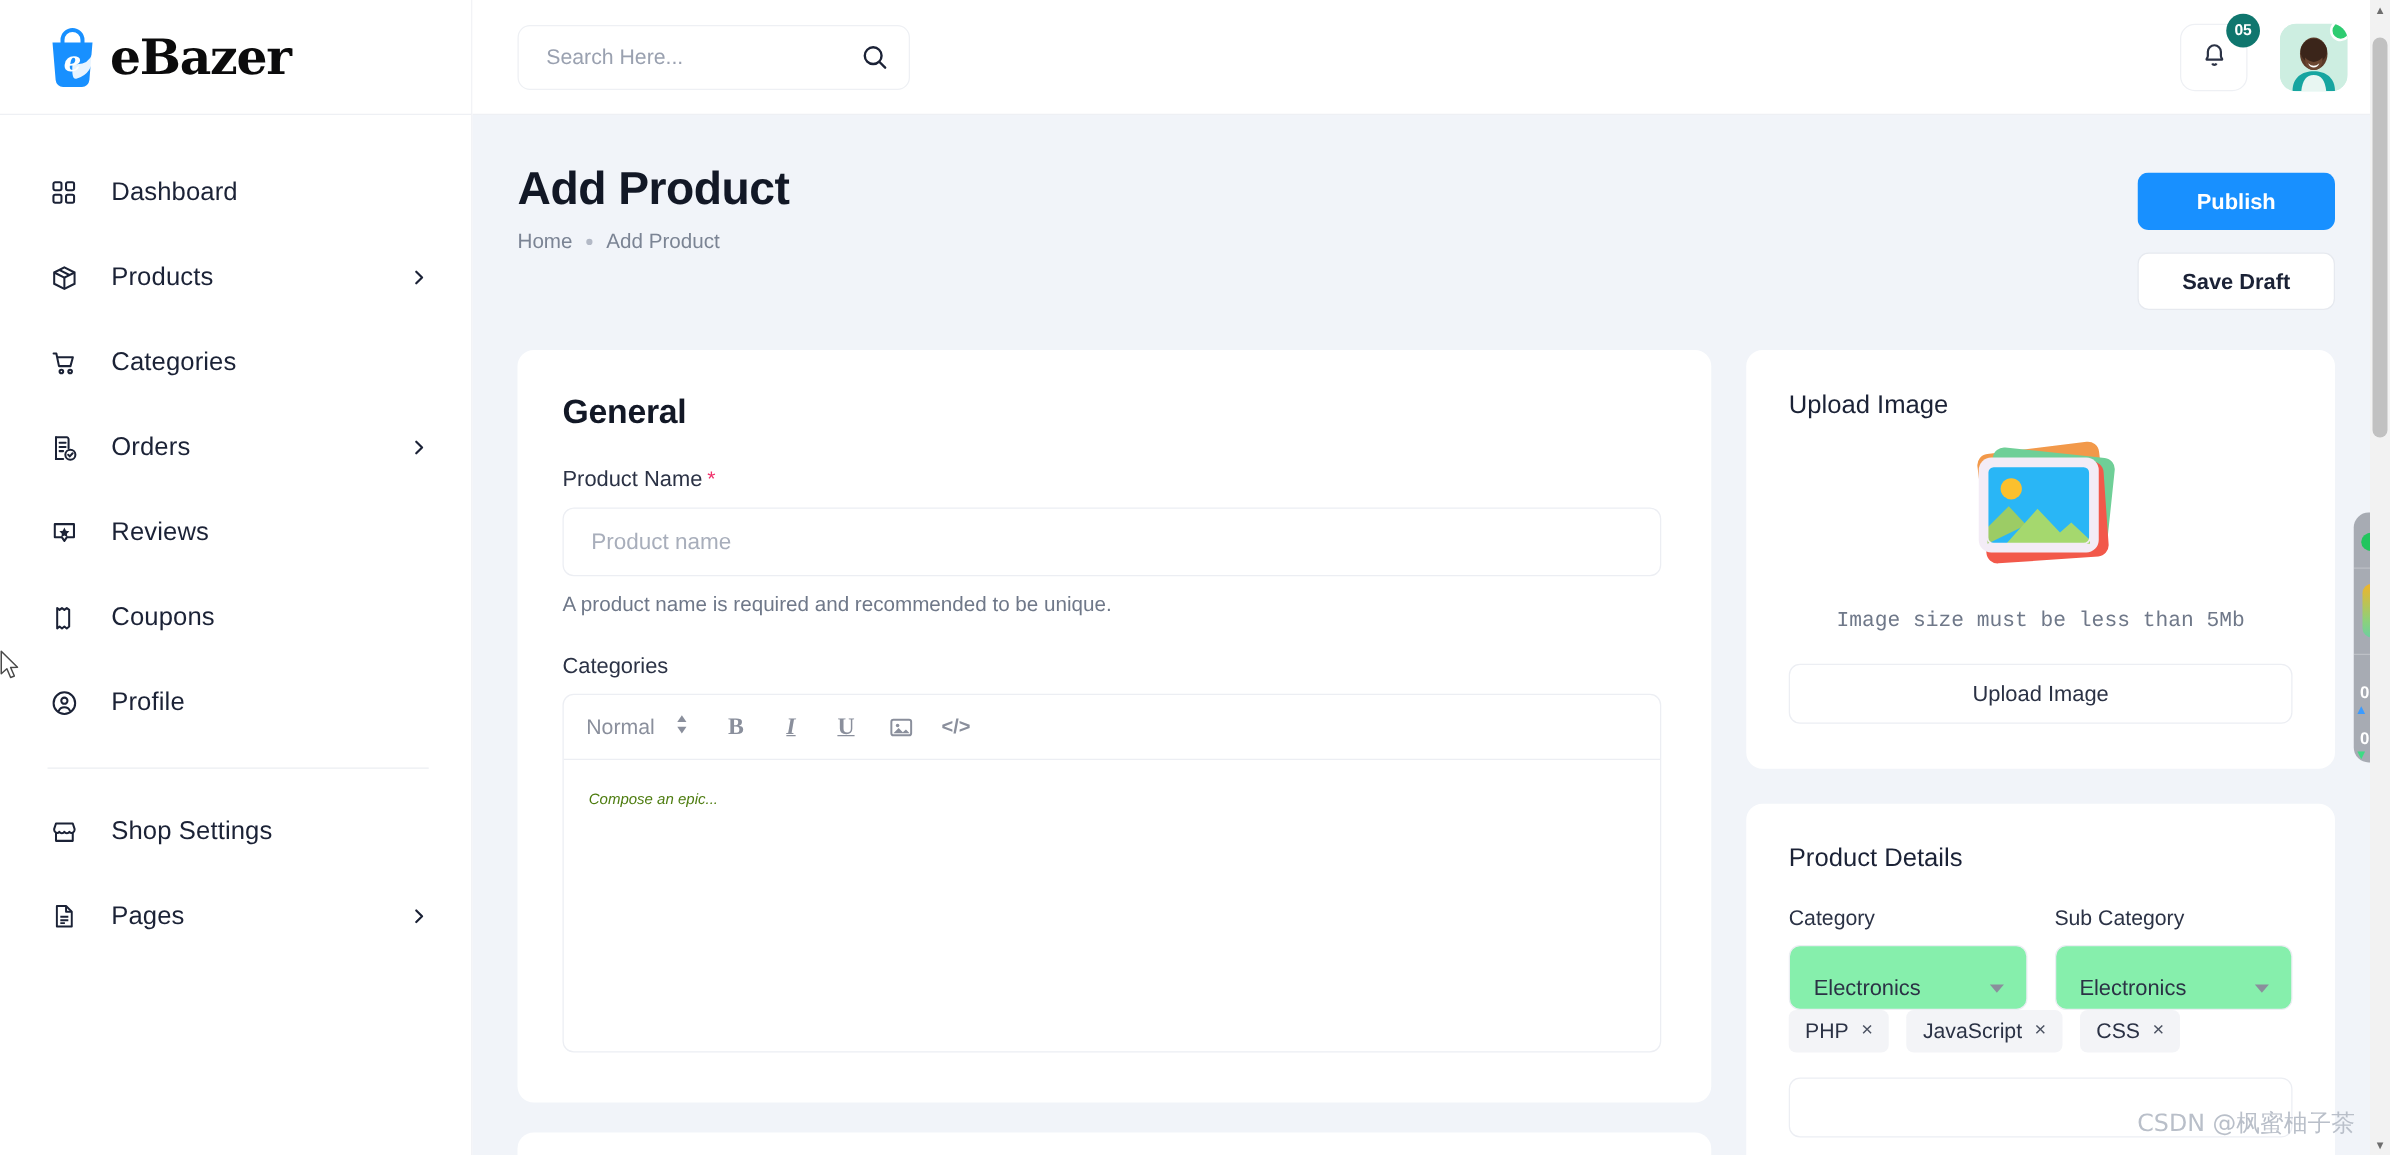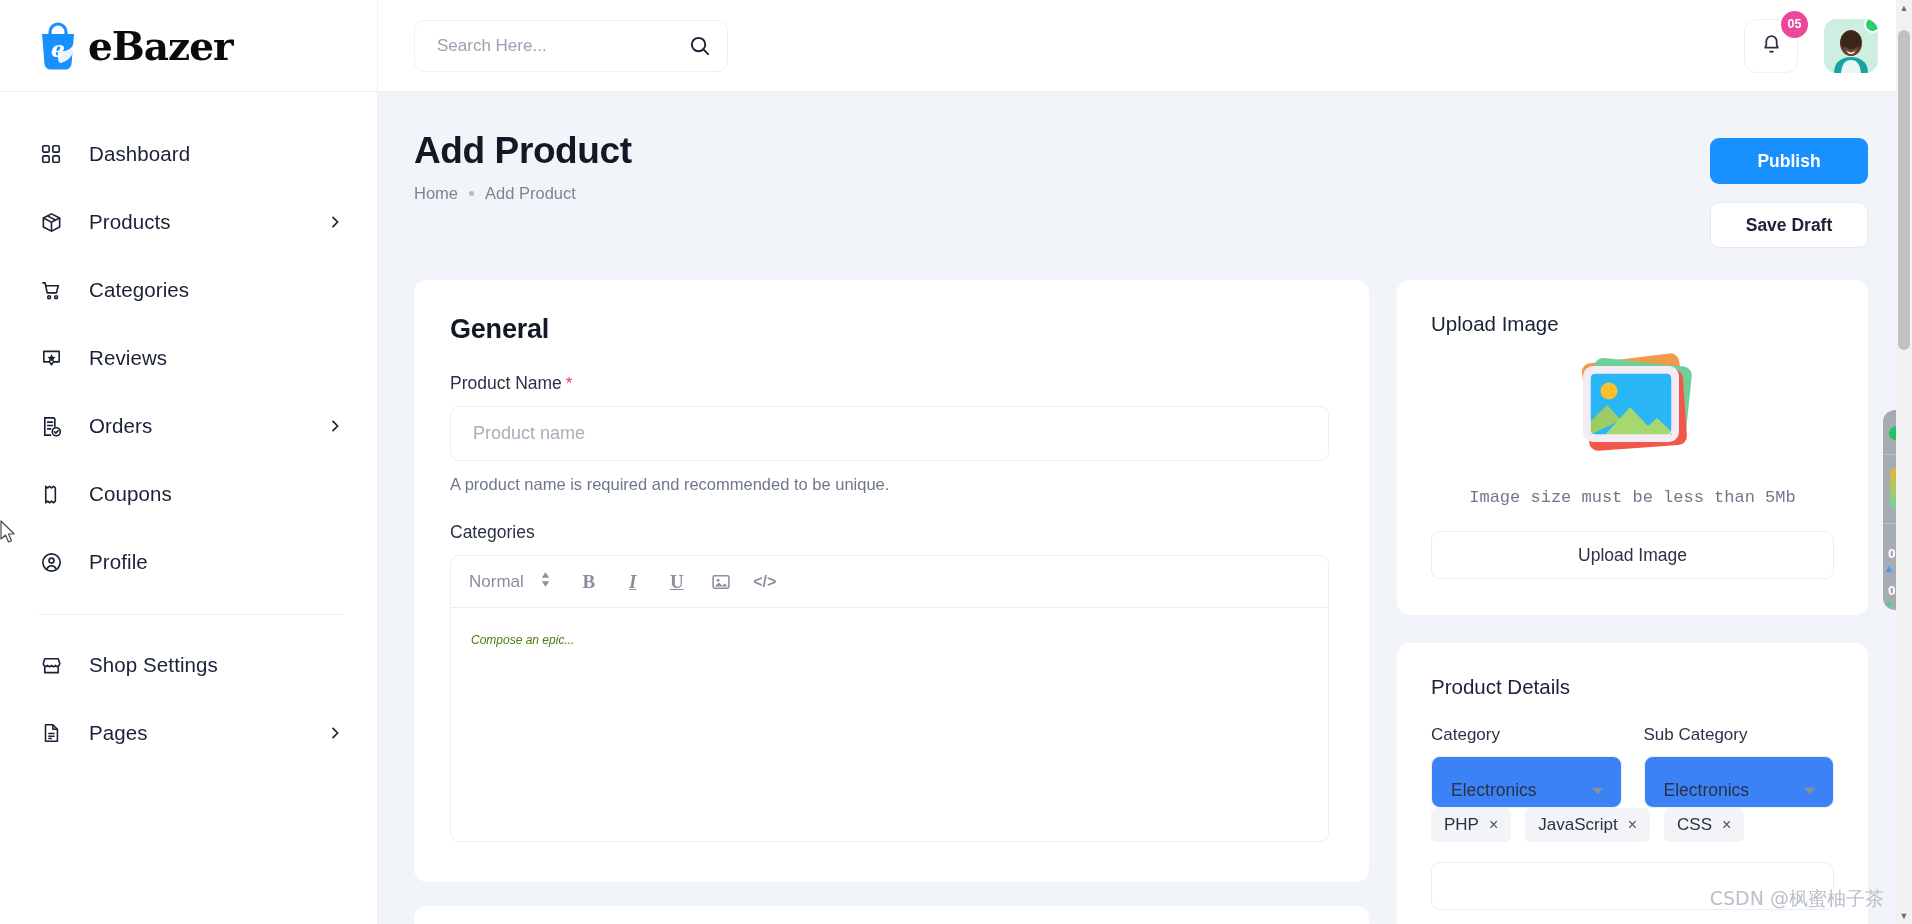--- a/index.html
+++ b/index.html
@@ -68,21 +68,21 @@
   .search-icon { color: #1b2236; display: flex; flex-shrink: 0; }
   .topbar-right { margin-left: auto; display: flex; align-items: center; gap: 26px; }
   .bell-btn {
     width: 54px; height: 54px; border: 1px solid #eef0f4; border-radius: 12px;
     background: #fff; display: flex; align-items: center; justify-content: center;
     position: relative; cursor: pointer; color: #2b3245;
   }
   .bell-badge {
     position: absolute; top: -9px; right: -11px;
     min-width: 27px; height: 27px; border-radius: 14px;
-    background: #ec4899; color: #fff; font-size: 12.5px; font-weight: 700;
+    background: #0f766e; color: #fff; font-size: 12.5px; font-weight: 700;
     display: flex; align-items: center; justify-content: center; padding: 0 5px;
   }
   .avatar {
     width: 54px; height: 54px; border-radius: 13px; position: relative;
     background: #cdeee1; overflow: hidden; cursor: pointer; flex-shrink: 0;
   }
   .avatar-dot {
     position: absolute; top: -3px; right: -3px; width: 17px; height: 17px;
     border-radius: 50%; background: #2ecc71; border: 2.5px solid #fff;
     z-index: 3;
@@ -162,21 +162,21 @@
     font-size: 17.5px; color: #2b3245; cursor: pointer; background: #fff;
   }
 
   .card-details { padding: 32px 34px 34px 34px; margin-top: 28px; }
   .det-row { display: flex; gap: 22px; margin-top: 26px; }
   .det-col { flex: 1; min-width: 0; }
   .det-label { font-size: 17px; color: #2b3245; margin-bottom: 11px; }
   .select {
     height: 52px; border: 1px solid #eceef3; border-radius: 9px;
     display: flex; align-items: center; padding: 16px 16px 0 19px;
-    font-size: 17.5px; color: #2b3245; cursor: pointer; background: #3b82f6;
+    font-size: 17.5px; color: #2b3245; cursor: pointer; background: #86efac;
   }
   .select-caret { margin-left: auto; color: #8a8f9c; display: flex; }
   .tags-label { font-size: 17px; color: #2b3245; margin: 26px 0 11px; }
   .tags { display: flex; gap: 14px; flex-wrap: wrap; }
   .tag {
     height: 34px; background: #f3f4f7; border-radius: 6px;
     display: flex; align-items: center; gap: 10px;
     padding: 0 13px; font-size: 17px; color: #2b3245;
   }
   .tag-x { color: #4a5161; font-size: 16px; cursor: pointer; }
@@ -285,44 +285,44 @@
             <path d="M3 4 h2.3 l2.2 10.5 h9.6 l2-7.4 H6.2"></path>
             <circle cx="9.5" cy="19" r="1.5"></circle>
               <circle cx="16.8" cy="19" r="1.5"></circle>
           </svg>
         </span>
         <span class="nav-label">Categories</span>
       </div>
 
       <div class="nav-item">
         <span class="nav-icon">
-          <svg width="23" height="23" viewBox="0 0 24 24" fill="none" stroke="currentColor" stroke-width="1.7" stroke-linejoin="round">
-            <path d="M4 4.5 h16 v11 h-6 l-2 3 l-2 -3 H4 Z"></path>
-            <path d="M12 7.4 l1.3 2.7 l2.9 .4 l-2.1 2 l.5 2.9 l-2.6 -1.4 l-2.6 1.4 l.5 -2.9 l-2.1 -2 l2.9 -.4 Z" fill="currentColor" stroke="none"></path>
-          </svg>
-        </span>
-        <span class="nav-label">Reviews</span>
-      </div>
-
-      <div class="nav-item">
-        <span class="nav-icon">
           <svg width="23" height="23" viewBox="0 0 24 24" fill="none" stroke="currentColor" stroke-width="1.7" stroke-linecap="round">
             <path d="M5 3 h9 a1.5 1.5 0 0 1 1.5 1.5 V12"></path>
             <path d="M5 3 v18 h6"></path>
             <path d="M8 7.5 h5M8 11 h5M8 14.5 h3"></path>
             <circle cx="17" cy="17.5" r="4.2"></circle>
               <path d="M15.2 17.6 l1.3 1.3 l2.4 -2.6"></path>
           </svg>
         </span>
         <span class="nav-label">Orders</span>
         <span class="nav-chev">
           <svg width="16" height="16" viewBox="0 0 24 24" fill="none" stroke="currentColor" stroke-width="2.6" stroke-linecap="round" stroke-linejoin="round">
               <polyline points="9 5 16 12 9 19"></polyline>
             </svg>
         </span>
+      </div>
+
+      <div class="nav-item">
+        <span class="nav-icon">
+          <svg width="23" height="23" viewBox="0 0 24 24" fill="none" stroke="currentColor" stroke-width="1.7" stroke-linejoin="round">
+            <path d="M4 4.5 h16 v11 h-6 l-2 3 l-2 -3 H4 Z"></path>
+            <path d="M12 7.4 l1.3 2.7 l2.9 .4 l-2.1 2 l.5 2.9 l-2.6 -1.4 l-2.6 1.4 l.5 -2.9 l-2.1 -2 l2.9 -.4 Z" fill="currentColor" stroke="none"></path>
+          </svg>
+        </span>
+        <span class="nav-label">Reviews</span>
       </div>
 
       <div class="nav-item">
         <span class="nav-icon">
           <svg width="23" height="23" viewBox="0 0 24 24" fill="none" stroke="currentColor" stroke-width="1.7" stroke-linejoin="round">
             <path d="M6 3.5 l2 1.6 l2 -1.6 l2 1.6 l2 -1.6 l2 1.6 V19 l-2 1.6 l-2 -1.6 l-2 1.6 l-2 -1.6 l-2 1.6 Z"></path>
           </svg>
         </span>
         <span class="nav-label">Coupons</span>
       </div>

